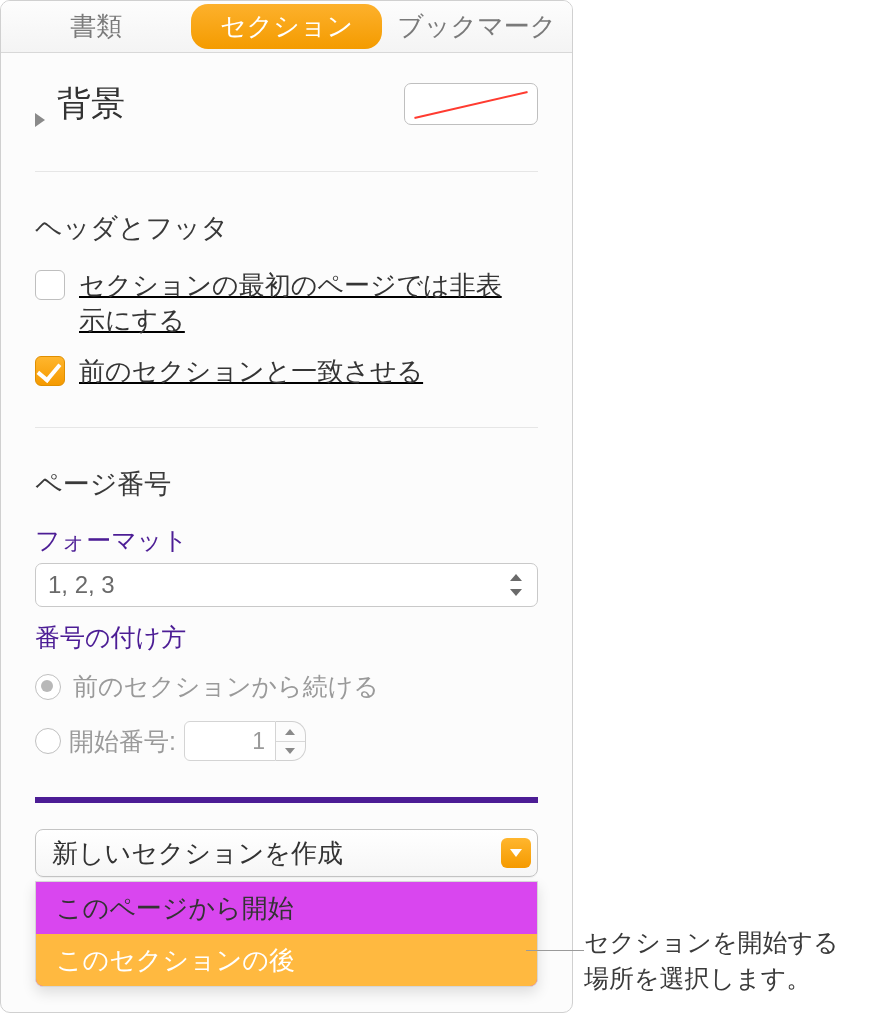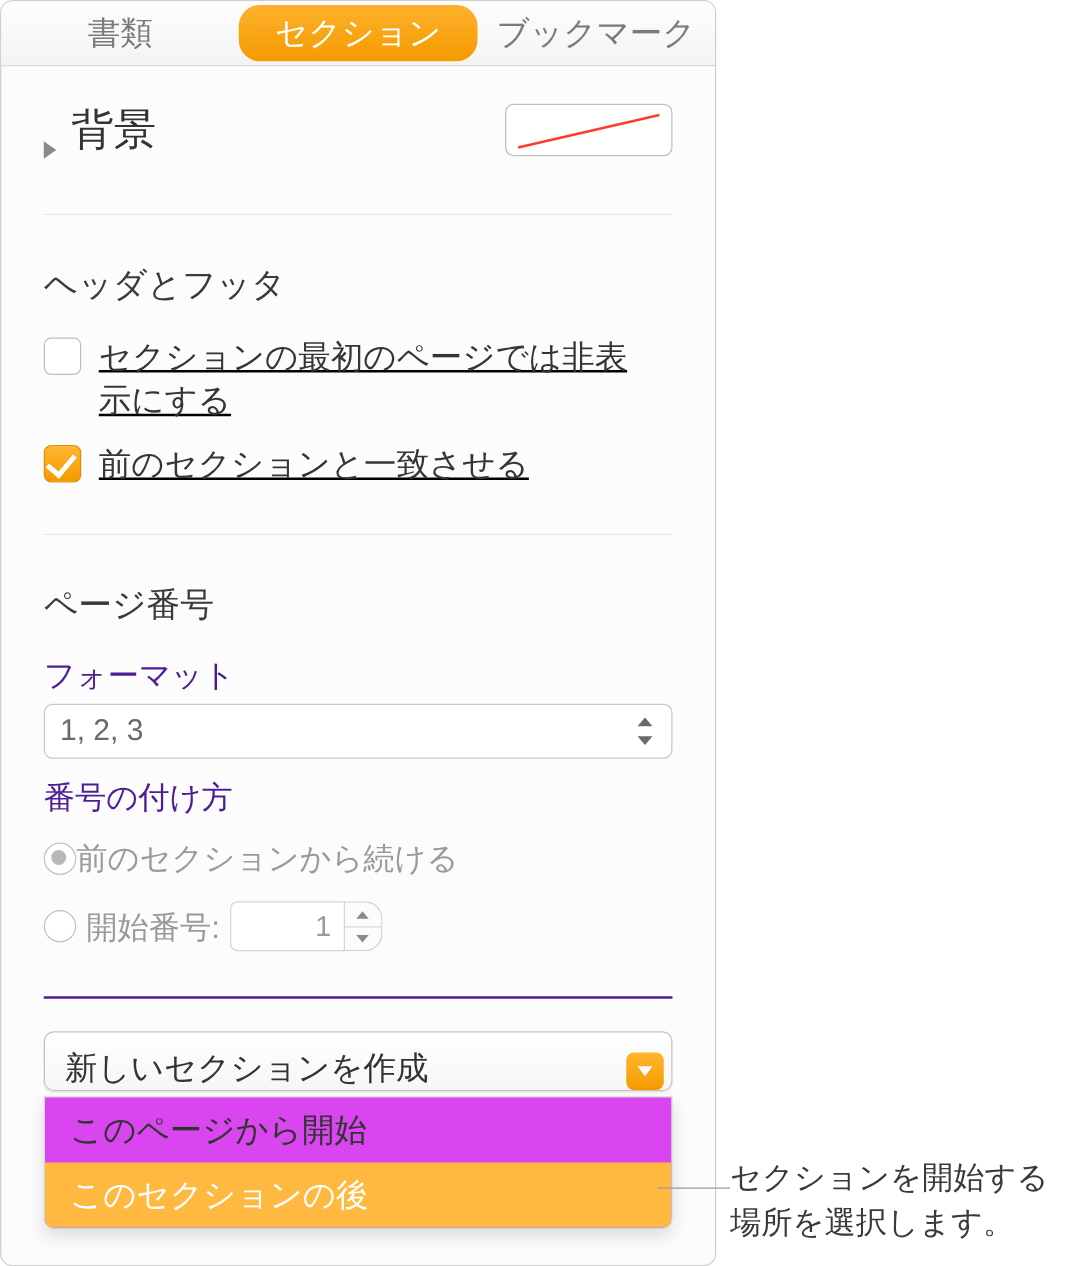--- a/index.html
+++ b/index.html
@@ -73,38 +73,38 @@
   .chk.checked{
     background:linear-gradient(#ffb62e,#f59a00);border-color:#e08f00;
   }
   .chk.checked::after{
     content:"";position:absolute;left:6px;top:2px;width:10px;height:18px;
     border-right:4px solid #fff;border-bottom:4px solid #fff;transform:rotate(40deg);
   }
   .chk-label{font-size:26px;color:#353535;line-height:1.35;max-width:440px;}
   .hf-block{padding-bottom:30px;border-bottom:1px solid #e6e6e6;}
   
-  .pn-block{padding-bottom:28px;border-bottom:2px solid #4c1d95;}
+  .pn-block{padding-bottom:28px;border-bottom:6px solid #4c1d95;}
   .small-label{font-size:25px;color:#4c1d95;padding-top:8px;padding-bottom:6px;}
   .select{
     height:44px;border:1px solid #c9c9c9;border-radius:7px;background:#fff;
     display:flex;align-items:center;justify-content:space-between;padding:0 12px;
     font-size:24px;color:#6a6a6a;cursor:pointer;
   }
   .select .updown{
     width:18px;height:26px;position:relative;
   }
   .select .updown::before,.select .updown::after{
     content:"";position:absolute;left:3px;width:0;height:0;
     border-left:6px solid transparent;border-right:6px solid transparent;
   }
   .select .updown::before{top:2px;border-bottom:7px solid #6a6a6a;}
   .select .updown::after{bottom:2px;border-top:7px solid #6a6a6a;}
   
-  .radio-row{display:flex;align-items:center;padding:10px 0;}
+  .radio-row{display:flex;align-items:center;gap:12px;padding:10px 0;}
   .radio{
     width:26px;height:26px;border:1.5px solid #c0c0c0;border-radius:50%;background:#fff;
     flex-shrink:0;position:relative;cursor:pointer;
   }
   .radio.selected::after{
     content:"";position:absolute;left:5px;top:5px;width:12px;height:12px;border-radius:50%;
     background:#b8b8b8;
   }
   .radio-label{font-size:25px;color:#9a9a9a;}
   .num-input-wrap{display:flex;align-items:center;gap:0;}
@@ -118,21 +118,21 @@
   }
   .stepper div{flex:1;display:flex;align-items:center;justify-content:center;}
   .stepper div:first-child{border-bottom:1px solid #d8d8d8;}
   .tri-up{width:0;height:0;border-left:5px solid transparent;border-right:5px solid transparent;border-bottom:6px solid #8a8a8a;}
   .tri-down{width:0;height:0;border-left:5px solid transparent;border-right:5px solid transparent;border-top:6px solid #8a8a8a;}
   .start-row{display:flex;align-items:center;gap:8px;padding:8px 0;}
   
   .ns-block{padding-top:26px;position:relative;}
   .ns-button{
     height:48px;border:1px solid #c4c4c4;border-radius:8px;background:linear-gradient(#ffffff,#f6f6f6);
-    display:flex;align-items:flex-end;justify-content:space-between;padding:0 6px 0 16px;
+    display:flex;align-items:center;justify-content:space-between;padding:0 6px 0 16px;
     font-size:26px;color:#333;cursor:pointer;box-shadow:0 1px 1px rgba(0,0,0,.05);
   }
   .ns-caret{
     width:30px;height:30px;border-radius:6px;background:linear-gradient(#ffb62e,#f59a00);
     display:flex;align-items:center;justify-content:center;
   }
   .ns-caret .tri-down{border-top-color:#fff;border-left-width:6px;border-right-width:6px;border-top-width:8px;}
   .menu{
     position:absolute;left:0;right:0;top:78px;background:#d946ef;border:1px solid #d6d6d6;
     border-radius:0 0 8px 8px;box-shadow:0 6px 14px rgba(0,0,0,.12);overflow:hidden;

